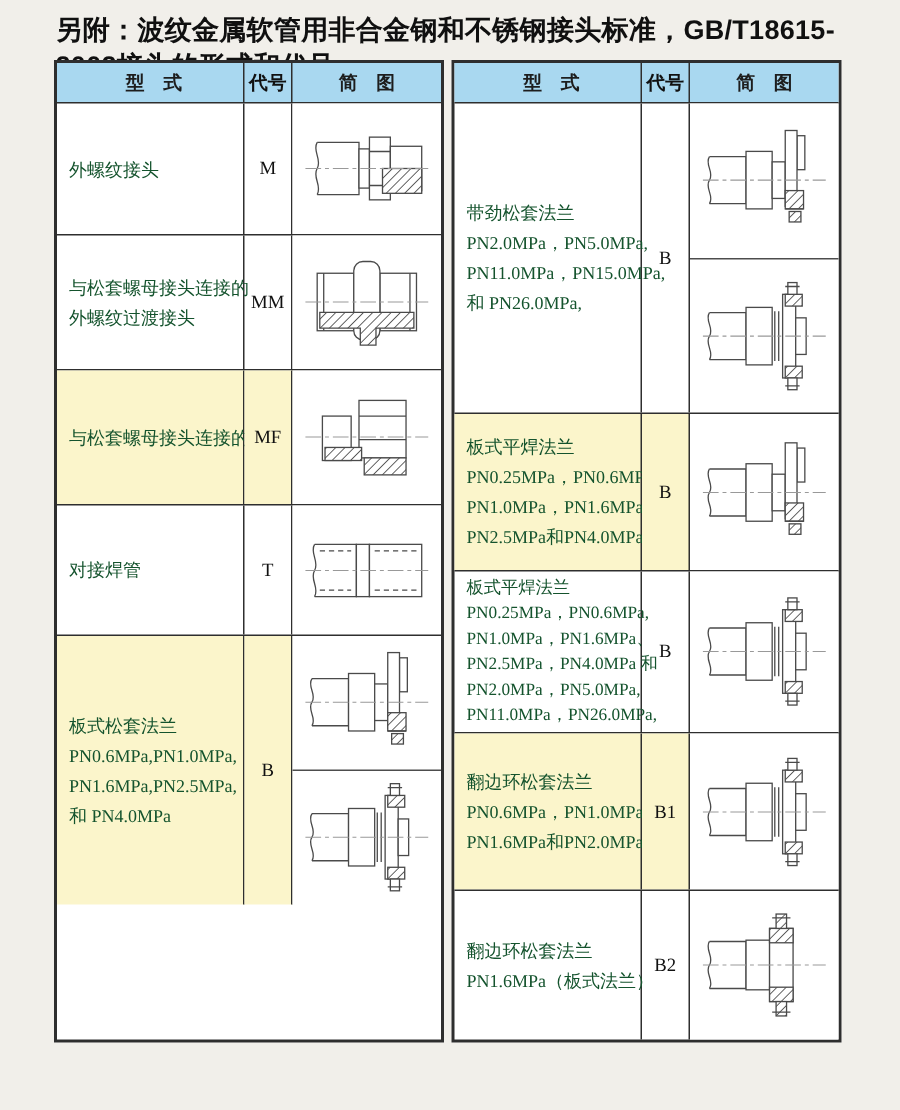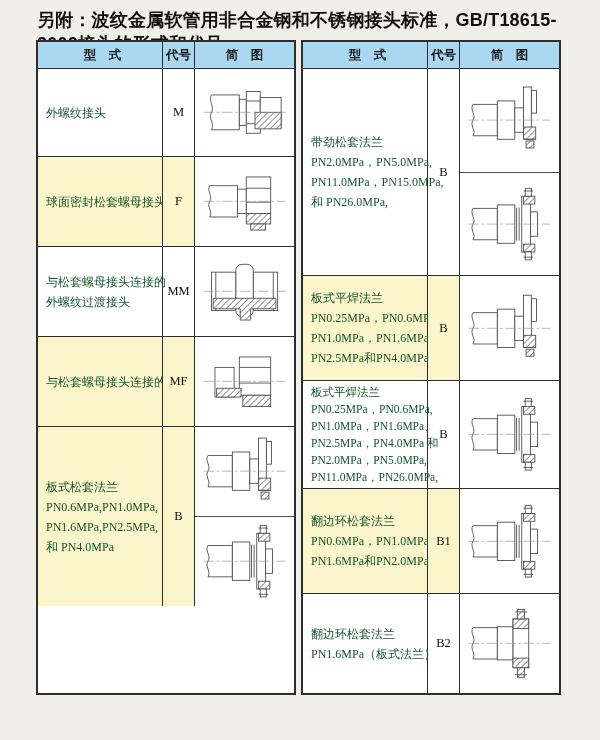--- a/index.html
+++ b/index.html
@@ -84,43 +84,20 @@
                 <rect x="52" y="20" width="16" height="48" fill="#fff" stroke="#4a4a4a" stroke-width="1"></rect>
                 <line x1="52" y1="31" x2="68" y2="31" stroke="#4a4a4a" stroke-width="1"></line>
                 <line x1="52" y1="57" x2="68" y2="57" stroke="#4a4a4a" stroke-width="1"></line>
                 <rect x="68" y="27" width="24" height="34" fill="#fff" stroke="#4a4a4a" stroke-width="1"></rect>
                 <rect x="62" y="44" width="30" height="19" fill="url(#hatch)" stroke="#4a4a4a" stroke-width="1"></rect>
                 <line x1="3" y1="44" x2="97" y2="44" stroke="#999" stroke-width="0.8" stroke-dasharray="12,3,3,3"></line>
               </svg>
             </div>
           </div>
         </div>
-        <div class="row hl" style="height:90px">
-          <div class="ct">
-            <div class="tl">球面密封松套螺母接头</div>
-          </div>
-          <div class="cc">
-            <span>F</span>
-          </div>
-          <div class="cd">
-            <div class="sub">
-              <svg class="diag" viewBox="0 0 100 88" preserveAspectRatio="xMidYMid meet">
-                <path d="M10,26 h32 v36 h-32" fill="#fff" stroke="#4a4a4a" stroke-width="1"></path>
-                <path d="M10,26 c-4,6 4,12 0,18 c-4,6 4,12 0,18" fill="none" stroke="#4a4a4a" stroke-width="1"></path>
-                <rect x="42" y="30" width="10" height="28" fill="#fff" stroke="#4a4a4a" stroke-width="1"></rect>
-                <rect x="52" y="16" width="28" height="42" fill="#fff" stroke="#4a4a4a" stroke-width="1"></rect>
-                <line x1="52" y1="29" x2="80" y2="29" stroke="#4a4a4a" stroke-width="1"></line>
-                <line x1="52" y1="45" x2="80" y2="45" stroke="#4a4a4a" stroke-width="1"></line>
-                <rect x="52" y="58" width="28" height="12" fill="url(#hatch)" stroke="#4a4a4a" stroke-width="1"></rect>
-                <rect x="57" y="70" width="17" height="7" fill="url(#hatch)" stroke="#4a4a4a" stroke-width="1"></rect>
-                <line x1="3" y1="44" x2="97" y2="44" stroke="#999" stroke-width="0.8" stroke-dasharray="12,3,3,3"></line>
-              </svg>
-            </div>
-          </div>
-        </div>
         <div class="row" style="height:90px">
           <div class="ct">
             <div class="tl">与松套螺母接头连接的</div>
             <div class="tl">外螺纹过渡接头</div>
           </div>
           <div class="cc">
             <span>MM</span>
           </div>
           <div class="cd">
             <div class="sub">
@@ -145,20 +122,43 @@
           </div>
           <div class="cd">
             <div class="sub">
               <svg class="diag" viewBox="0 0 100 88" preserveAspectRatio="xMidYMid meet">
                 <rect x="16" y="28" width="22" height="34" fill="#fff" stroke="#4a4a4a" stroke-width="1"></rect>
                 <rect x="44" y="16" width="36" height="44" fill="#fff" stroke="#4a4a4a" stroke-width="1"></rect>
                 <line x1="44" y1="28" x2="80" y2="28" stroke="#4a4a4a" stroke-width="1"></line>
                 <line x1="44" y1="46" x2="80" y2="46" stroke="#4a4a4a" stroke-width="1"></line>
                 <rect x="18" y="52" width="28" height="10" fill="url(#hatch)" stroke="#4a4a4a" stroke-width="1"></rect>
                 <rect x="48" y="60" width="32" height="13" fill="url(#hatch)" stroke="#4a4a4a" stroke-width="1"></rect>
+                <line x1="3" y1="44" x2="97" y2="44" stroke="#999" stroke-width="0.8" stroke-dasharray="12,3,3,3"></line>
+              </svg>
+            </div>
+          </div>
+        </div>
+        <div class="row" style="height:87px">
+          <div class="ct">
+            <div class="tl">对接焊管</div>
+          </div>
+          <div class="cc">
+            <span>T</span>
+          </div>
+          <div class="cd">
+            <div class="sub">
+              <svg class="diag" viewBox="0 0 100 88" preserveAspectRatio="xMidYMid meet">
+                <path d="M10,24 h32 v40 h-32" fill="#fff" stroke="#4a4a4a" stroke-width="1"></path>
+                <path d="M10,24 c-4,6.666666666666667 4,13.333333333333334 0,20 c-4,6.666666666666667 4,13.333333333333334 0,20" fill="none" stroke="#4a4a4a" stroke-width="1"></path>
+                <line x1="14" y1="29" x2="38" y2="29" stroke="#4a4a4a" stroke-width="1" stroke-dasharray="4,3"></line>
+                <line x1="14" y1="59" x2="38" y2="59" stroke="#4a4a4a" stroke-width="1" stroke-dasharray="4,3"></line>
+                <rect x="42" y="24" width="10" height="40" fill="#fff" stroke="#4a4a4a" stroke-width="1"></rect>
+                <rect x="52" y="24" width="40" height="40" fill="#fff" stroke="#4a4a4a" stroke-width="1"></rect>
+                <line x1="56" y1="29" x2="88" y2="29" stroke="#4a4a4a" stroke-width="1" stroke-dasharray="4,3"></line>
+                <line x1="56" y1="59" x2="88" y2="59" stroke="#4a4a4a" stroke-width="1" stroke-dasharray="4,3"></line>
                 <line x1="3" y1="44" x2="97" y2="44" stroke="#999" stroke-width="0.8" stroke-dasharray="12,3,3,3"></line>
               </svg>
             </div>
           </div>
         </div>
         <div class="row hl" style="height:180px">
           <div class="ct">
             <div class="tl">板式松套法兰</div>
             <div class="tl">PN0.6MPa,PN1.0MPa,</div>
             <div class="tl">PN1.6MPa,PN2.5MPa,</div>

